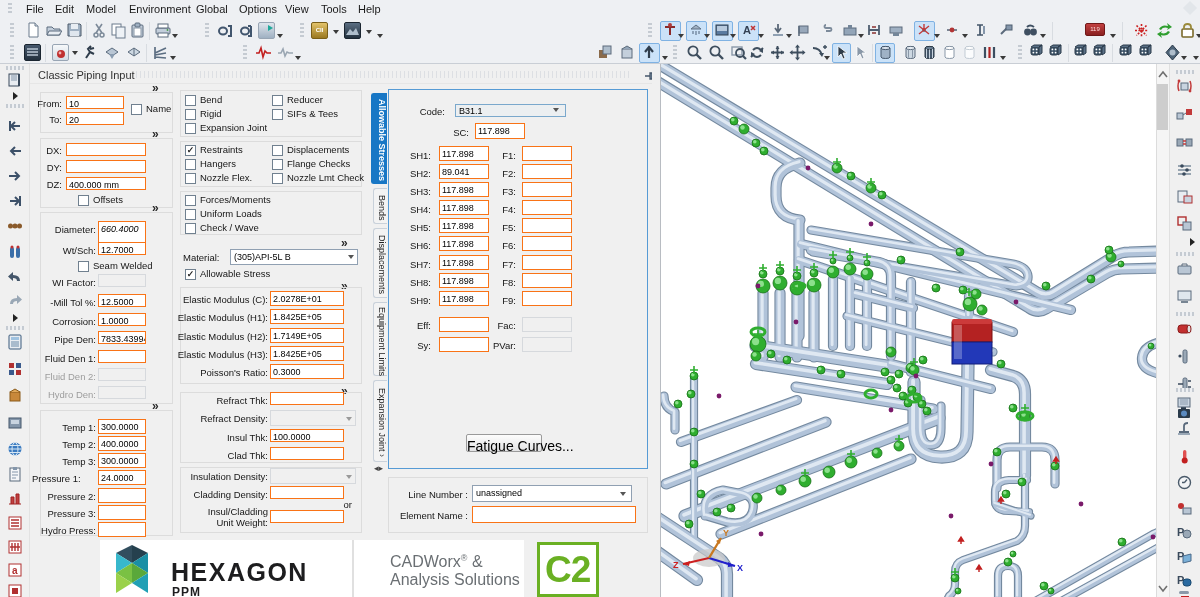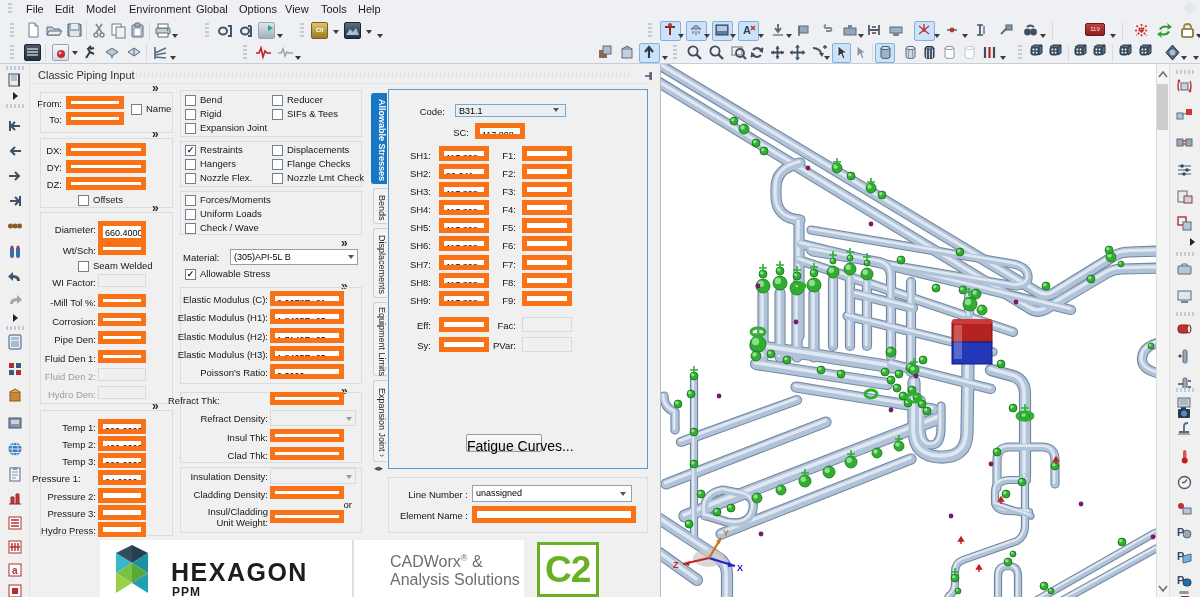--- a/index.html
+++ b/index.html
@@ -1,19 +1,19 @@
 <!DOCTYPE html>
 <html><head><meta charset="utf-8">
 <style>
 *{box-sizing:border-box}
 html,body{margin:0;padding:0}
 body{width:1200px;height:597px;position:relative;font-family:"Liberation Sans",sans-serif;background:#f0f0f0;overflow:hidden}
 .ab{position:absolute}
 .lbl{position:absolute;font-size:9.5px;color:#151515;white-space:nowrap}
-.fld{position:absolute;background:#fff;border:5px solid #f97316;font-size:9px;color:#000;padding:2px 1px 0 2px;white-space:nowrap;overflow:hidden}
+.fld{position:absolute;background:#fff;border:1px solid #f97316;font-size:9px;color:#000;padding:2px 1px 0 2px;white-space:nowrap;overflow:hidden}
 .dis{background:#f0f0f0;border:1px solid #d6d9dd;color:#999}
 .cb{position:absolute;width:11px;height:11px;background:#fff;border:1px solid #70808f;font-size:9px;line-height:9px;font-weight:bold;color:#222;text-align:center}
 .gb{position:absolute;border:1px solid #dcdcdc}
 .chev{position:absolute;font-size:12px;font-weight:bold;color:#2a2a2a;letter-spacing:-3px}
 .vtab{position:absolute;writing-mode:vertical-rl;white-space:nowrap;font-size:9px;background:#f3f3f3;border:1px solid #c9d1da;color:#222;text-align:center;padding-top:4px;border-radius:3px 0 0 3px;border-right:none}
 .vsel{background:#1877c5;color:#fff;border-color:#1877c5;font-weight:bold}
 .mi{position:absolute;top:3px;font-size:11px;color:#1a1a1a}
 .gi{position:absolute;width:17px;height:17px;background:linear-gradient(#eef1f5,#bdc7d2);border:1px solid #98a5b4;border-radius:2px}
 .hl{position:absolute;background:#cbe2f8;border:1px solid #7fb2e3;border-radius:2px}
 .da{position:absolute;width:0;height:0;border-left:3px solid transparent;border-right:3px solid transparent;border-top:4px solid #3a3a3a}
@@ -475,21 +475,21 @@
 <div class="fld" style="left:66px;top:143px;width:80px;height:13px;"></div>
 <div class="lbl" style="left:36px;top:162px;width:26px;text-align:right;">DY:</div>
 <div class="fld" style="left:66px;top:160px;width:80px;height:13px;"></div>
 <div class="lbl" style="left:36px;top:179px;width:26px;text-align:right;">DZ:</div>
 <div class="fld" style="left:66px;top:177px;width:80px;height:13px;">400.000 mm</div>
 <div class="cb" style="left:78px;top:195px"></div>
 <div class="lbl" style="left:93px;top:194px;">Offsets</div>
 <div class="gb" style="left:40px;top:212px;width:133px;height:192px"></div>
 <div class="chev" style="left:152px;top:201px">»</div>
 <div class="lbl" style="left:30px;top:224px;width:66px;text-align:right;">Diameter:</div>
-<div class="fld" style="left:98px;top:221px;width:48px;height:22px;">660.4000</div>
+<div class="fld" style="left:98px;top:221px;width:48px;height:22px;font-style:italic;">660.4000</div>
 <div class="lbl" style="left:30px;top:245px;width:66px;text-align:right;">Wt/Sch:</div>
 <div class="fld" style="left:98px;top:242px;width:48px;height:13px;">12.7000</div>
 <div class="cb" style="left:78px;top:261px"></div>
 <div class="lbl" style="left:93px;top:260px;">Seam Welded</div>
 <div class="lbl" style="left:30px;top:277px;width:66px;text-align:right;">WI Factor:</div>
 <div class="fld dis" style="left:98px;top:274px;width:48px;height:13px;"></div>
 <div class="lbl" style="left:24px;top:297px;width:72px;text-align:right;">-Mill Tol %:</div>
 <div class="fld" style="left:98px;top:294px;width:48px;height:13px;">12.5000</div>
 <div class="lbl" style="left:24px;top:316px;width:72px;text-align:right;">Corrosion:</div>
 <div class="fld" style="left:98px;top:313px;width:48px;height:13px;">1.0000</div>
@@ -561,21 +561,21 @@
 <div class="lbl" style="left:168px;top:312px;width:100px;text-align:right;">Elastic Modulus (H1):</div>
 <div class="fld" style="left:270px;top:309px;width:74px;height:15px;">1.8425E+05</div>
 <div class="lbl" style="left:168px;top:331px;width:100px;text-align:right;">Elastic Modulus (H2):</div>
 <div class="fld" style="left:270px;top:328px;width:74px;height:15px;">1.7149E+05</div>
 <div class="lbl" style="left:168px;top:349px;width:100px;text-align:right;">Elastic Modulus (H3):</div>
 <div class="fld" style="left:270px;top:346px;width:74px;height:15px;">1.8425E+05</div>
 <div class="lbl" style="left:168px;top:367px;width:100px;text-align:right;">Poisson's Ratio:</div>
 <div class="fld" style="left:270px;top:364px;width:74px;height:15px;">0.3000</div>
 <div class="chev" style="left:341px;top:384px">»</div>
 <div class="gb" style="left:180px;top:392px;width:182px;height:71px"></div>
-<div class="lbl" style="left:168px;top:395px;width:100px;">Refract Thk:</div>
+<div class="lbl" style="left:168px;top:395px;width:100px;text-align:right;">Refract Thk:</div>
 <div class="fld" style="left:270px;top:392px;width:74px;height:13px;"></div>
 <div class="lbl" style="left:168px;top:413px;width:100px;text-align:right;">Refract Density:</div>
 <div class="fld dis" style="left:270px;top:410px;width:86px;height:16px;"></div>
 <div class="ddA" style="left:346px;top:417px;border-top-color:#9a9a9a"></div>
 <div class="lbl" style="left:168px;top:432px;width:100px;text-align:right;">Insul Thk:</div>
 <div class="fld" style="left:270px;top:429px;width:74px;height:13px;">100.0000</div>
 <div class="lbl" style="left:168px;top:450px;width:100px;text-align:right;">Clad Thk:</div>
 <div class="fld" style="left:270px;top:447px;width:74px;height:13px;"></div>
 <div class="gb" style="left:180px;top:467px;width:182px;height:66px"></div>
 <div class="lbl" style="left:168px;top:471px;width:100px;text-align:right;">Insulation Density:</div>

